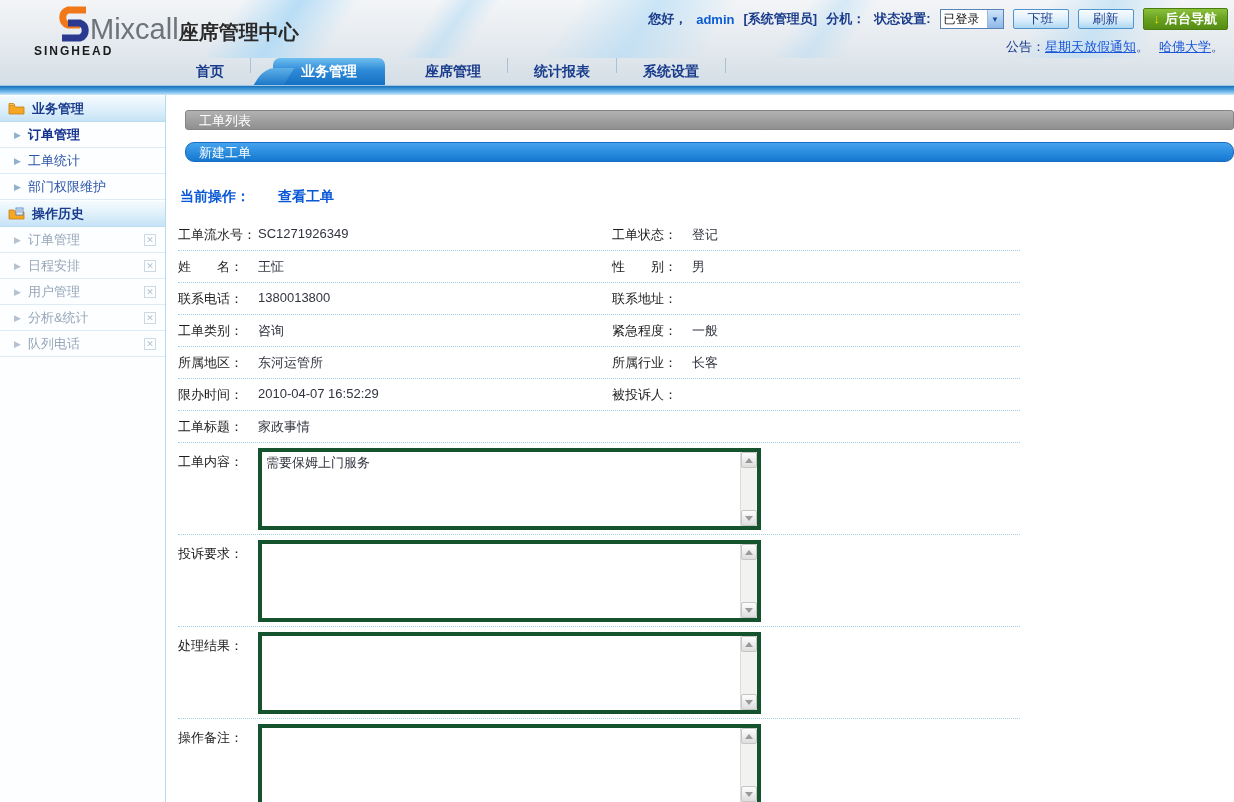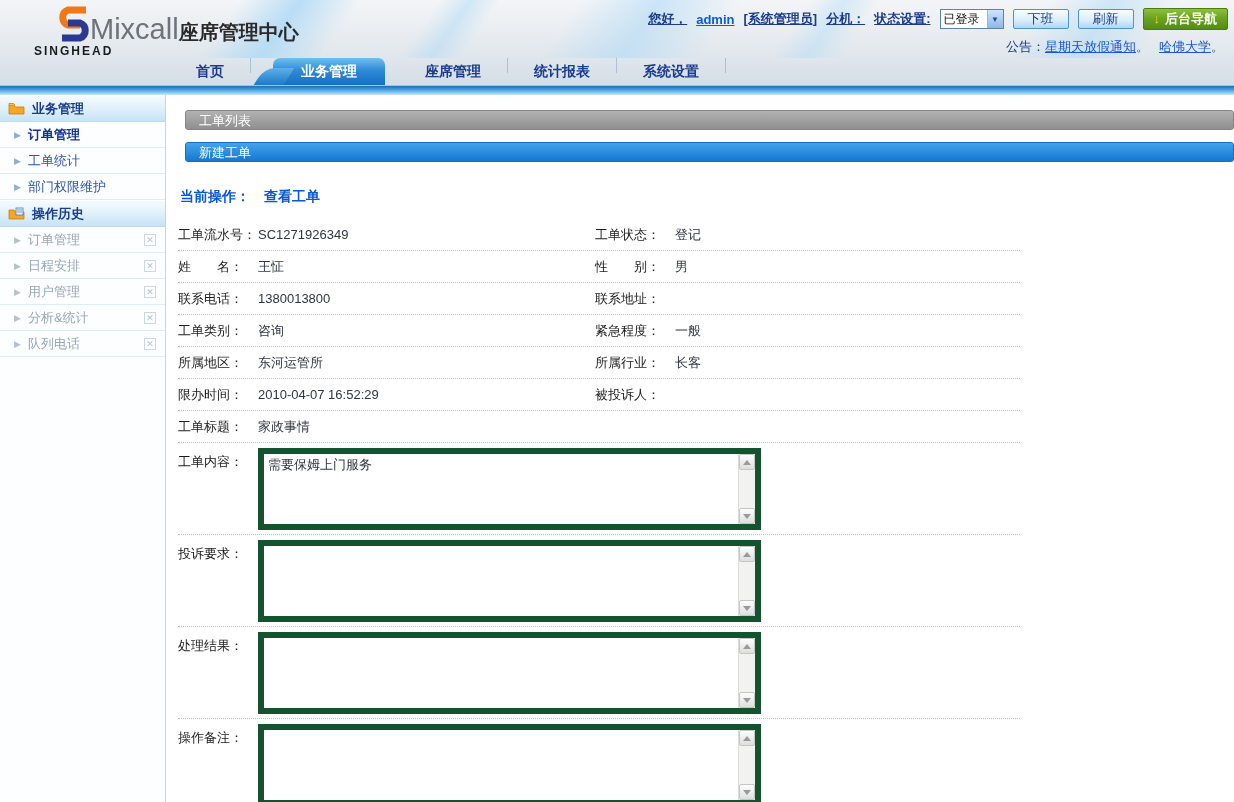--- a/index.html
+++ b/index.html
@@ -20,21 +20,21 @@
 
   .logo-block { position:absolute; left:34px; top:5px; text-align:left; }
   .logo-mark { display:block; margin:0 auto; }
   .logo-text { font-size:12px; font-weight:bold; letter-spacing:2px; color:#1b1b1b; margin-top:1px; }
 
   .app-title { position:absolute; left:90px; top:13px; white-space:nowrap; }
   .app-title .mix { font-size:29px; color:#6e737a; letter-spacing:0; }
   .app-title .suffix { font-size:20px; color:#2a2a2a; font-weight:bold; }
 
   .top-right { position:absolute; top:8px; right:6px; display:flex; align-items:center; gap:9px; }
-  .tr-text { color:#1b3c8c; font-weight:bold; font-size:13px; white-space:nowrap;text-decoration:underline; }
+  .tr-text { color:#1b3c8c; font-weight:bold; font-size:13px; white-space:nowrap; }
   .tr-user { color:#0b5cd5; font-weight:bold; }
   .fake-select { display:flex; align-items:center; width:64px; height:20px; background:#fff;
     border:1px solid #5a82b4; }
   .fake-select .sel-text { flex:1; padding-left:3px; font-size:12px; color:#111; }
   .fake-select .sel-arrow { width:16px; height:18px; background:linear-gradient(180deg,#cfe4fa,#8db8e8);
     border-left:1px solid #9ab8d8; display:flex; align-items:center; justify-content:center;
     color:#1a4c9c; font-size:8px; }
   .btn-skyblue { width:56px; height:20px; border:1px solid #4f94cd; border-radius:2px;
     background:linear-gradient(180deg,#f8fcff 0%,#dceefb 55%,#aed7f2 100%);
     color:#1b3c8c; font-size:13px; text-align:center; line-height:18px; cursor:pointer; }
@@ -79,35 +79,35 @@
   .side-item.disabled .tri { color:#b4c2d0; }
   .close-box { margin-left:auto; margin-right:9px; width:12px; height:12px;
     border:1px solid #ccd8e2; color:#b4c2d0; font-size:9px; line-height:10px; text-align:center; cursor:pointer; }
 
   
   .main { position:absolute; top:95px; left:167px; right:0; bottom:0; background:#fff; }
   .toolbar { margin:15px 0 0 18px; display:flex; gap:12px;flex-direction:column; }
   .btn-gray { padding:2px 13px; height:20px; font-size:13px; color:#fff; cursor:pointer;
     background:linear-gradient(180deg,#b2b2b2,#8f8f8f); border:1px solid #848484; border-radius:3px; line-height:15px; }
   .btn-blue { padding:2px 13px; height:20px; font-size:13px; color:#fff; cursor:pointer;
-    background:linear-gradient(180deg,#44a3ee,#1478d0); border:1px solid #1b6cc0; border-radius:3px; line-height:15px; }
+    background:linear-gradient(180deg,#44a3ee,#1478d0); border:1px solid #1b6cc0; border-radius:9px; line-height:15px; }
 
   .current-op { margin:26px 0 0 13px; font-size:14px; font-weight:bold; color:#0a58d6; }
-  .current-op .op-value { margin-left:14px; }
+  .current-op .op-value { margin-left:28px; }
 
   .form { margin:13px 0 0 11px; width:842px; }
   .frow { display:flex; align-items:center; height:32px; border-bottom:1px dotted #a5cfe9; font-size:13px; }
-  .half-l { width:417px; display:flex; align-items:center; }
-  .half-r { flex:1; display:flex; align-items:center; }
+  .half-l { width:417px; display:flex; align-items:flex-start; }
+  .half-r { flex:1; display:flex; align-items:center;margin-left:17px; }
   .flabel { width:80px; color:#1c1c1c; white-space:nowrap; }
   .fvalue { color:#31343f; }
 
   .ta-row { display:flex; padding:5px 0 4px; border-bottom:1px dotted #a5cfe9; }
   .ta-label { width:80px; font-size:13px; color:#1c1c1c; padding-top:5px; }
-  .ta-box { width:503px; height:82px; border:6px solid #14532d; position:relative; background:#fff; }
+  .ta-box { width:503px; height:82px; border:4px solid #14532d; position:relative; background:#fff; }
   .ta-box textarea { width:100%; height:100%; border:none; outline:none; resize:none;
     font-family:"Liberation Sans","DejaVu Sans",sans-serif; font-size:13px; color:#31343f;
     padding:2px 21px 2px 4px; }
   .sb { position:absolute; top:0; right:0; bottom:0; width:17px; background:#f2f2f0;
     border-left:1px solid #dcdcda; display:flex; flex-direction:column; justify-content:space-between; }
   .sb-btn { height:16px; background:linear-gradient(180deg,#fdfdfd,#dedede); border:1px solid #c6c6c4;
     border-radius:2px; display:flex; align-items:center; justify-content:center; cursor:pointer; }
   .tri-up { width:0; height:0; border-left:4px solid transparent; border-right:4px solid transparent;
     border-bottom:5px solid #9a9a9a; }
   .tri-down { width:0; height:0; border-left:4px solid transparent; border-right:4px solid transparent;

